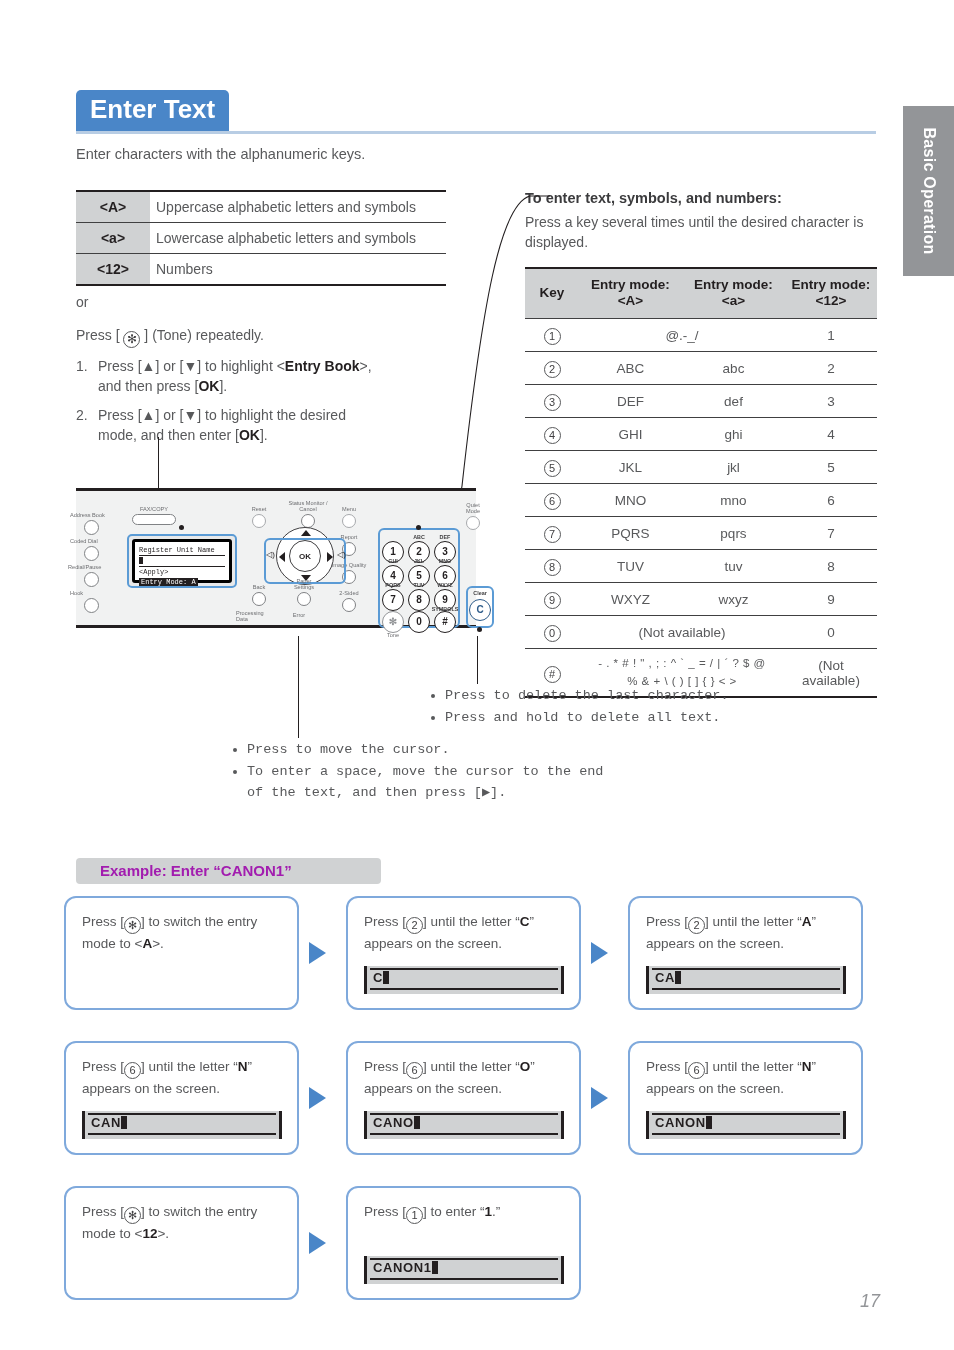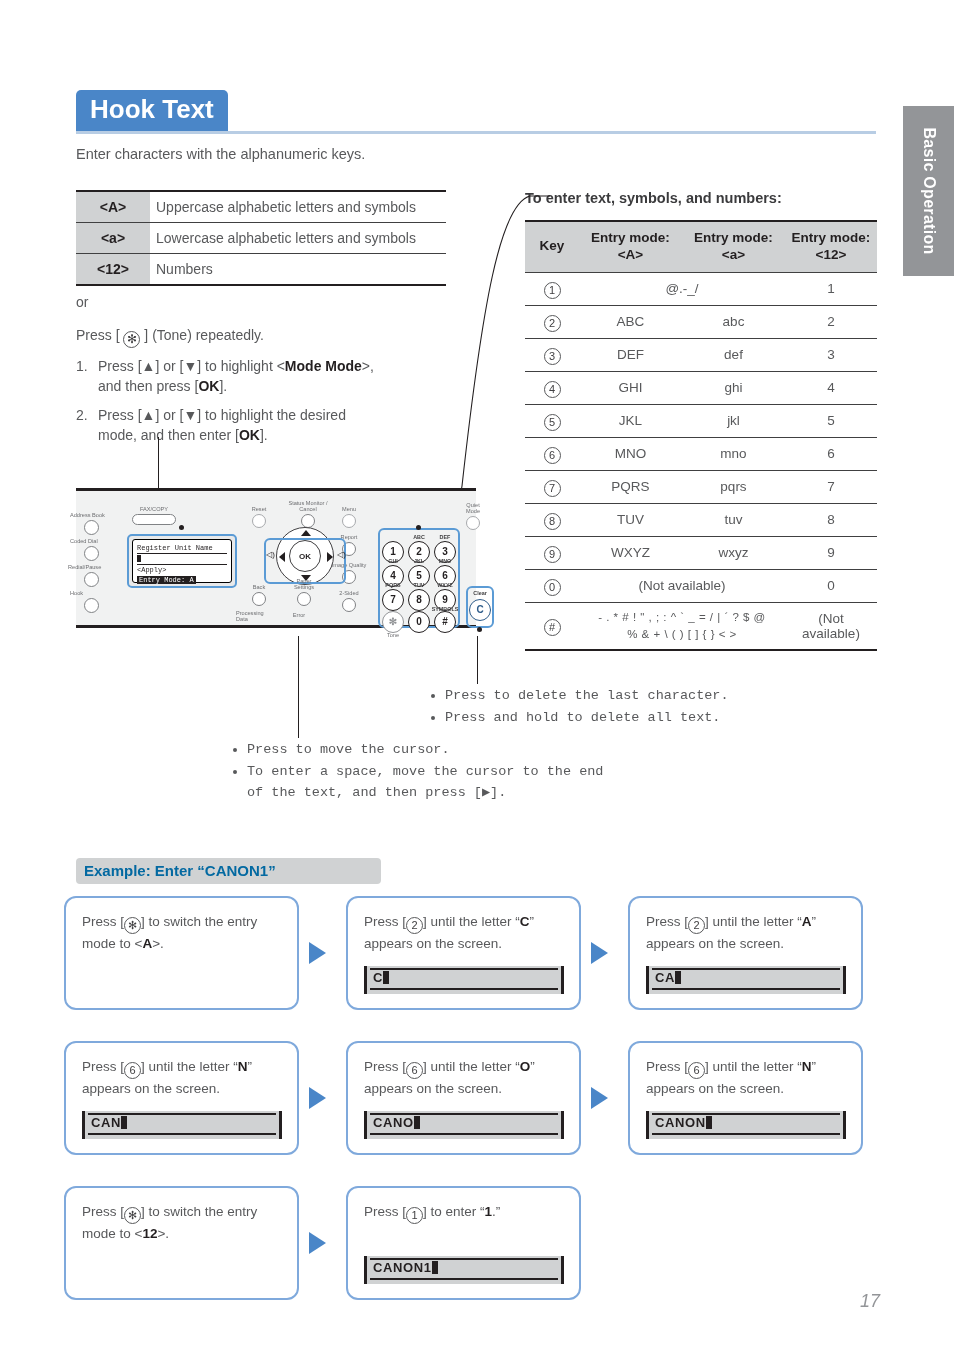--- a/index.html
+++ b/index.html
@@ -97,21 +97,21 @@
     background:#fff;
   }
   .dlbl{ position:absolute; font-size:5.6px; color:#6d6e71; text-align:center; line-height:1.15; }
   .dlbl.bold{ font-weight:bold; color:#414042; font-size:5.4px; }
 
   .lcd{
     position:absolute; left:51px; top:54px; width:110px; height:54px;
     border:2px solid #5b9bd5; border-radius:5px; background:#e8e9ea; padding:3px;
   }
   .lcd-inner{
-    width:100%; height:100%; background:#fff; border:1px solid #000000;
+    width:100%; height:100%; background:#fff; border:3px solid #000000;
     border-radius:3px; padding:3px 4px; font-family:"Liberation Mono", monospace;
     font-size:7px; color:#231f20; line-height:1.45;
   }
   .lcd-rule{ border-bottom:1.4px solid #231f20; }
   .lcd-inv{ background:#231f20; color:#fff; padding:0 2px; }
   .lcd-cursor{ display:inline-block; width:4px; height:7px; background:#231f20; vertical-align:-1px; }
 
   .navcluster{
     position:absolute; left:188px; top:58px; width:82px; height:46px;
     border:2px solid #5b9bd5; border-radius:6px;
@@ -148,22 +148,22 @@
   .dot{ position:absolute; width:6px; height:6px; border-radius:50%; background:#231f20; }
 
   .callout{ position:absolute; font-size:13.5px; line-height:1.5; }
   .callout ul{ margin:0; padding-left:15px; }
   .callout li{ margin-bottom:2px;font-family:Liberation Mono, monospace; }
 
   
   .ex-header{
     position:absolute; left:76px; top:858px; width:305px; height:26px;
     background:#d0d2d3; border-radius:4px;
-    color:#0369a1; font-weight:bold; font-size:15px;
-    padding:4px 0 0 8px;
+    color:#a21caf; font-weight:bold; font-size:15px;
+    padding:4px 0 0 24px;
   }
   .ex-grid{ position:absolute; left:64px; top:896px; width:802px; }
   .ex-row{ position:relative; height:130px; margin-bottom:15px; }
   .ex-box{
     position:absolute; width:235px; height:114px;
     border:2.2px solid #7fa9dc; border-radius:12px; background:#fff;
     padding:14px 16px 0 16px; font-size:13.5px; line-height:1.45;
   }
   .ex-box.b1{ left:0; }
   .ex-box.b2{ left:282px; }
@@ -199,21 +199,21 @@
 </head>
 <body>
 
 <div class="page">
 
   <div class="side-tab">
     <span>Basic Operation</span>
   </div>
 
   <div class="title-wrap">
-    <div class="title-box">Hook Text</div>
+    <div class="title-box">Enter Text</div>
     <div class="title-rule"></div>
   </div>
   <div class="intro">Enter characters with the alphanumeric keys.</div>
 
   <div class="lcol">
 
     <table class="modes">
       <tbody>
           <tr>
         <td class="mkey">&lt;A&gt;</td>
@@ -233,33 +233,34 @@
     <div class="para" style="margin-top:6px">or</div>
     <div class="para">
       <span>Press [</span>
       <span class="keyc big">✻</span>
       <span>] (Tone) repeatedly.</span>
     </div>
 
     <ul class="steps">
       <li>
         <span class="num">1.</span>
-        <span>Press [▲] or [▼] to highlight &lt;</span><b>Mode Mode</b><span>&gt;,</span><br>
+        <span>Press [▲] or [▼] to highlight &lt;</span><b>Entry Book</b><span>&gt;,</span><br>
         <span>and then press [</span><b>OK</b><span>].</span>
       </li>
       <li>
         <span class="num">2.</span>
         <span>Press [▲] or [▼] to highlight the desired</span><br>
         <span>mode, and then enter [</span><b>OK</b><span>].</span>
       </li>
     </ul>
   </div>
 
   <div class="rcol">
     <div class="h2">To enter text, symbols, and numbers:</div>
+    <div class="rsub">Press a key several times until the desired character is displayed.</div>
 
     <table class="keys">
       <tbody>
           <tr>
         <th class="kcol">Key</th>
         <th>
           <span>Entry mode:</span><br>
           <span>&lt;A&gt;</span>
         </th>
         <th>

